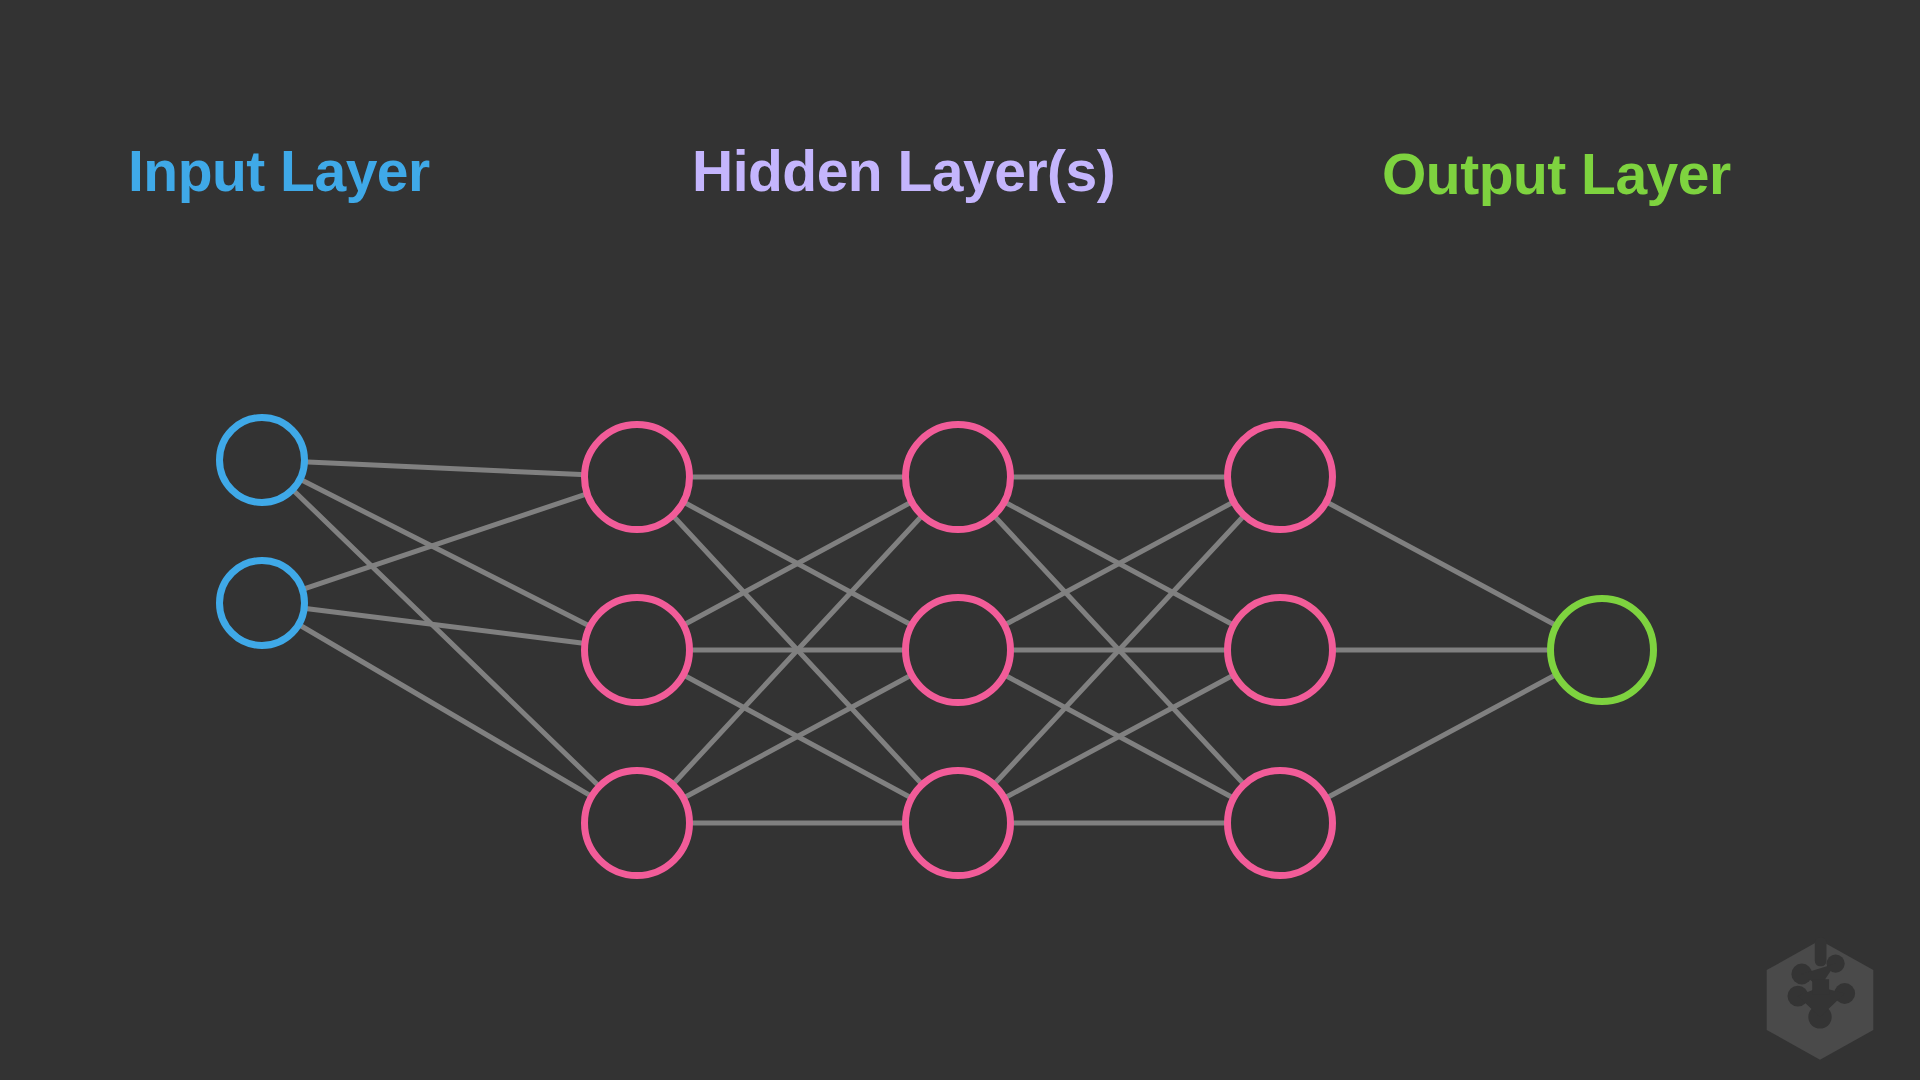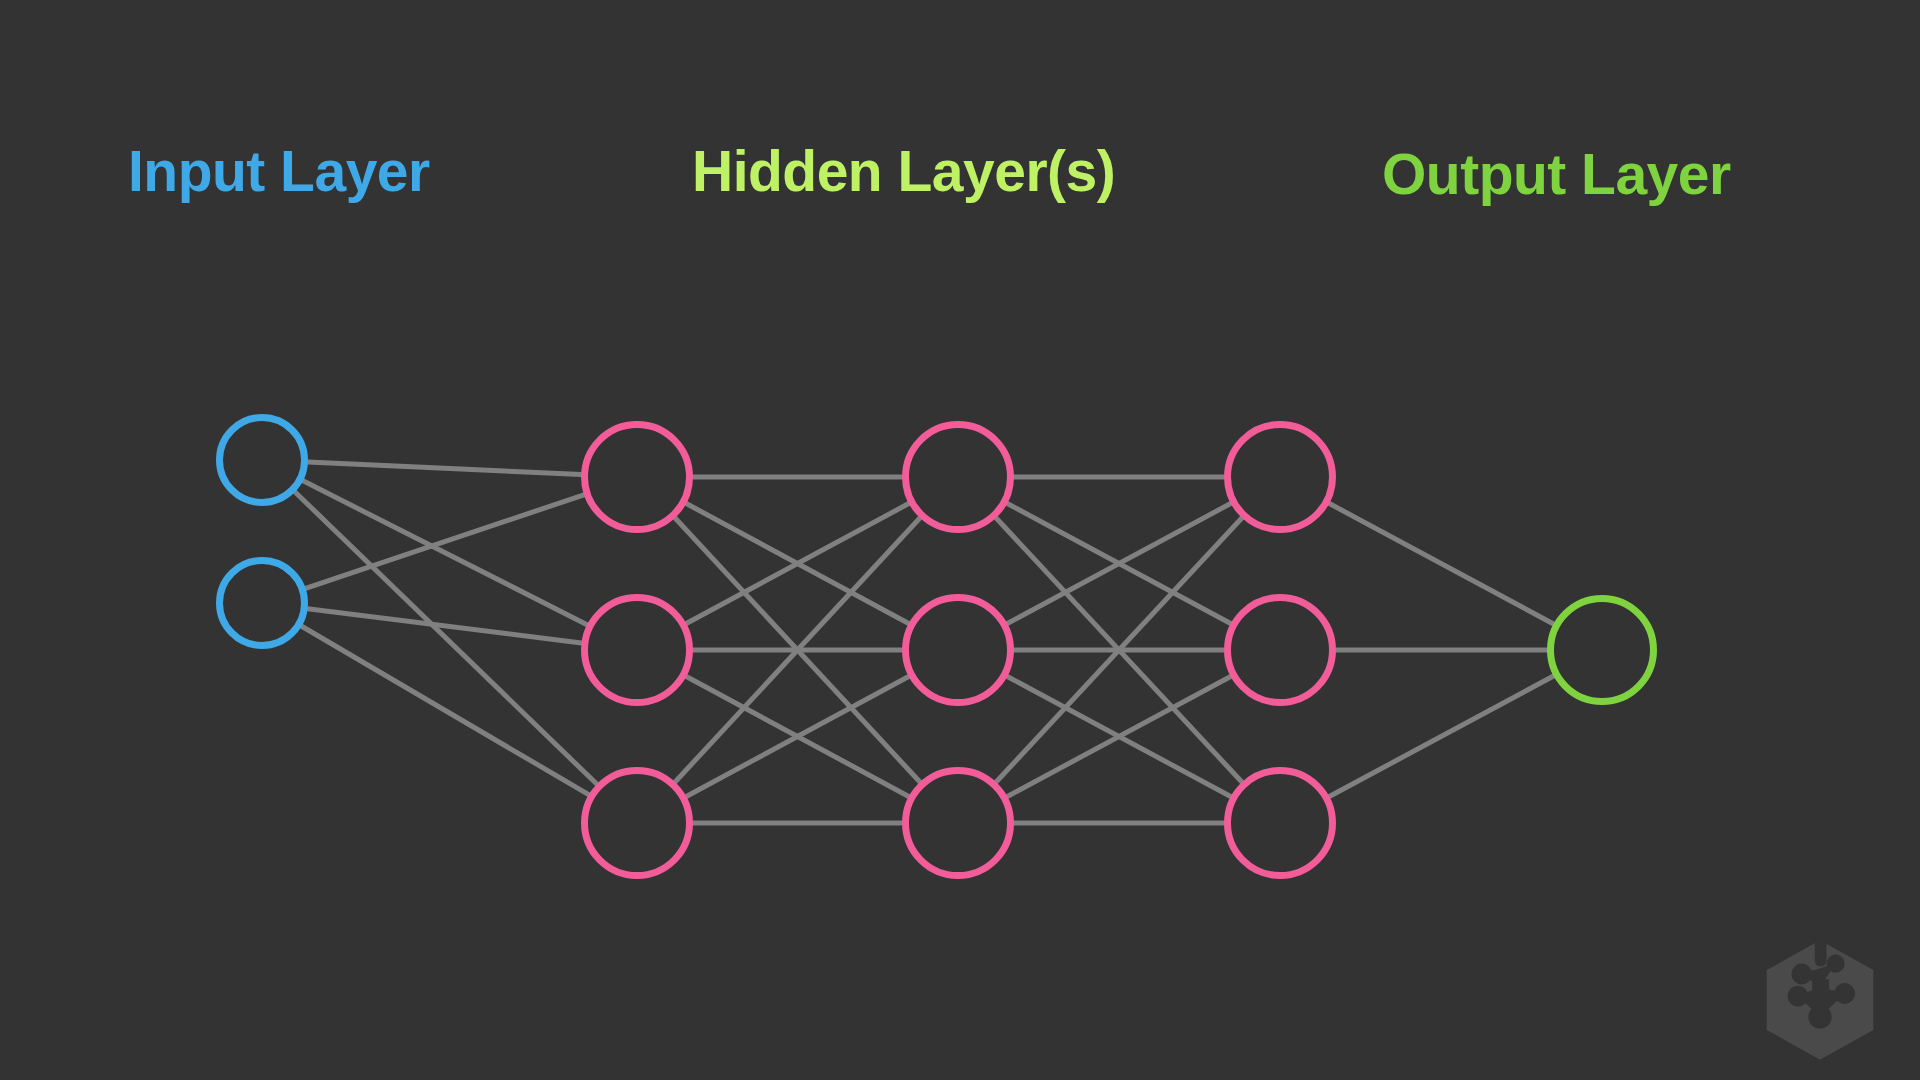--- a/index.html
+++ b/index.html
@@ -65,21 +65,21 @@
     opacity: 1;
   }
 </style>
 </head>
 <body>
 
 <div id="stage" style="background: rgb(51, 51, 51);">
 
   <div class="layer-labels">
     <div class="layer-label" id="label-input" style="color: rgb(63, 169, 232);">Input Layer</div>
-    <div class="layer-label" id="label-hidden" style="color: #bef264;">Hidden Layer(s)</div>
+    <div class="layer-label" id="label-hidden" style="color: #c4b5fd;">Hidden Layer(s)</div>
     <div class="layer-label" id="label-output" style="color: rgb(126, 211, 63);">Output Layer</div>
   </div>
 
   <svg id="net-svg" viewBox="0 0 1920 1080">
     <g id="edges-group">
         <line x1="307.95" y1="462.08" x2="581.06" y2="474.46" stroke="#808080" stroke-width="5" class="edge"></line>
         <line x1="303.03" y1="480.79" x2="587.05" y2="624.69" stroke="#808080" stroke-width="5" class="edge"></line>
         <line x1="295.05" y1="491.99" x2="596.76" y2="784.05" stroke="#808080" stroke-width="5" class="edge"></line>
         <line x1="305.60" y1="588.35" x2="583.92" y2="494.84" stroke="#808080" stroke-width="5" class="edge"></line>
         <line x1="307.64" y1="608.72" x2="581.43" y2="643.04" stroke="#808080" stroke-width="5" class="edge"></line>

